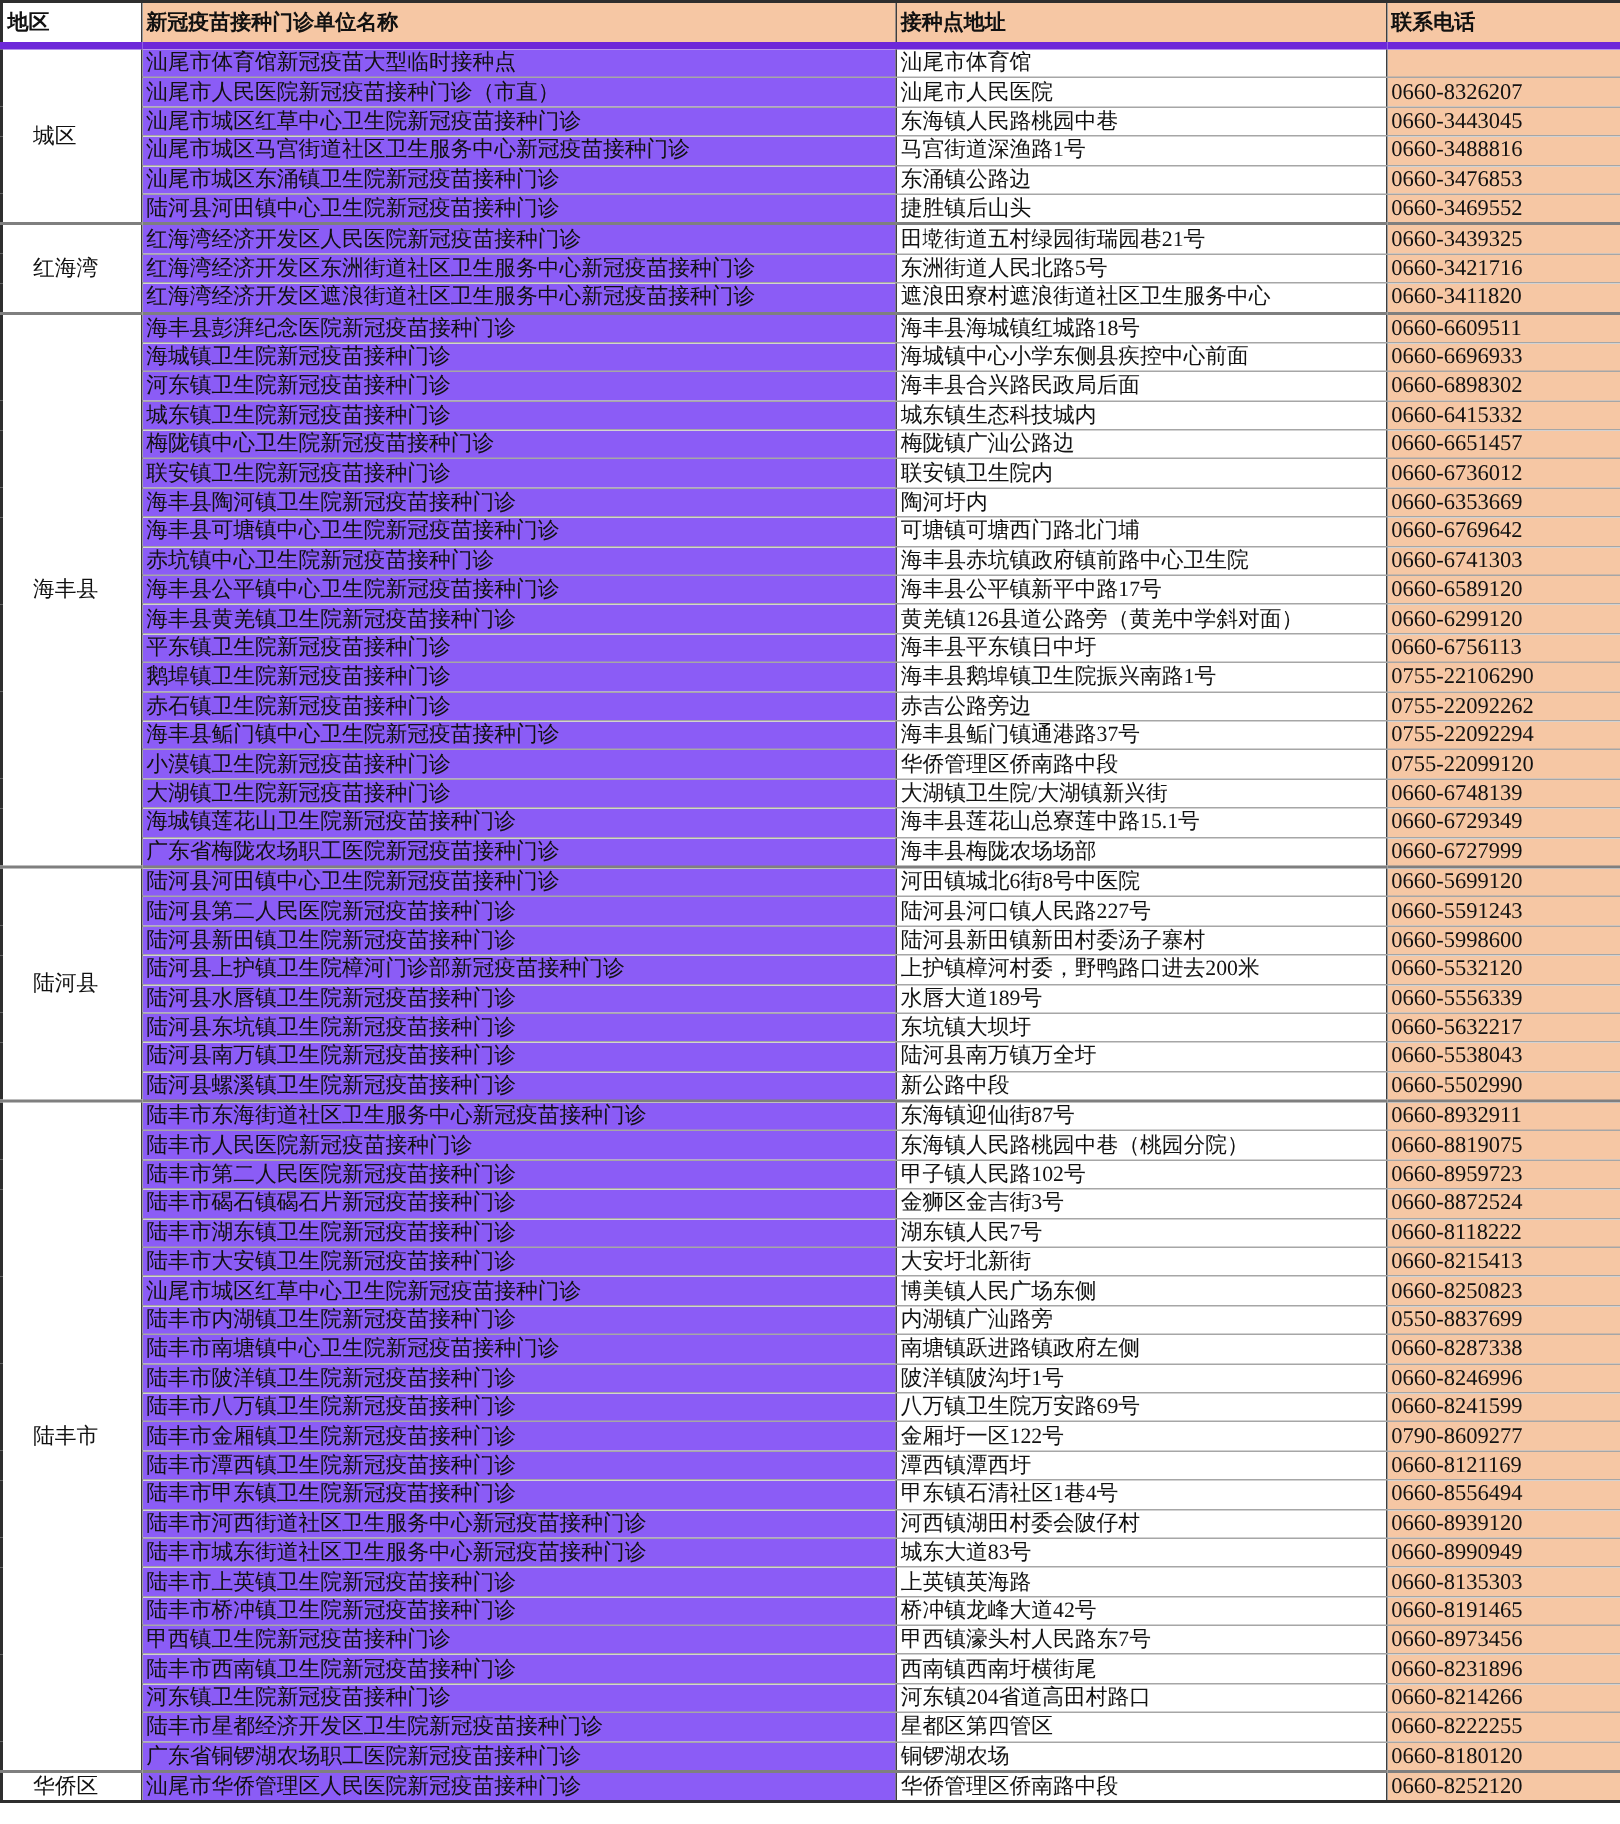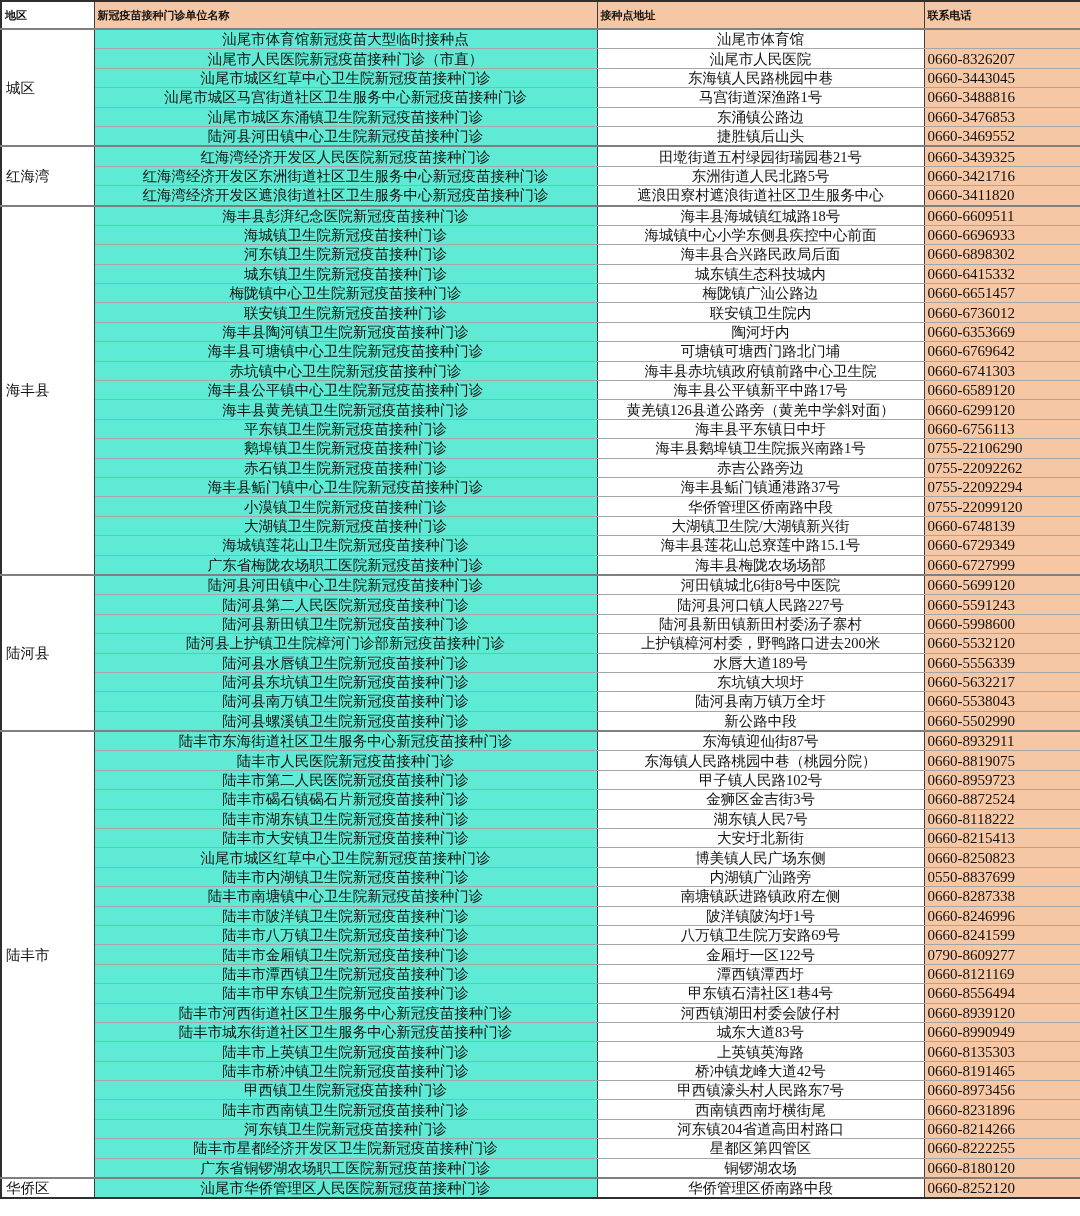--- a/index.html
+++ b/index.html
@@ -28,41 +28,41 @@
     border-top: 1px solid #a6a6a6;
     border-bottom: 1px solid #a6a6a6;
     padding: 0 3px;
     white-space: nowrap;
     overflow: hidden;
     text-align: left;
     vertical-align: middle;
   }
   thead th {
     height: 26px;
-    font-size: 11px;
+    font-size: 14px;
     font-weight: bold;
     background: #f6c7a4;
-    border-bottom: 1px solid #6d28d9;
+    border-bottom: 5px solid #6d28d9;
     font-family: Liberation Serif, serif;
   }
   thead th.region-h { background: #ffffff; }
 
   tbody td {
     height: 18.4px;
     font-size: 14.5px;
     line-height: 18px;
   }
-  td.name  { background: #5eead4; text-align: center; }
-  td.addr  { background: #ffffff; text-align: center; }
+  td.name  { background: #8b5cf6; }
+  td.addr  { background: #ffffff; }
   td.phone { background: #f6c7a4; font-size: 15px; margin-left: 28px; }
   td.region {
     background: #ffffff;
     font-size: 14.5px;
     vertical-align: middle;
-    padding-left: 4px;
+    padding-left: 20px;
     border-radius: 17px;
   }
   tr.group-start td {
     border-top: 2px solid #7f7f7f;
   }
 </style>
 </head>
 <body>
 
 <table class="vax-table">

